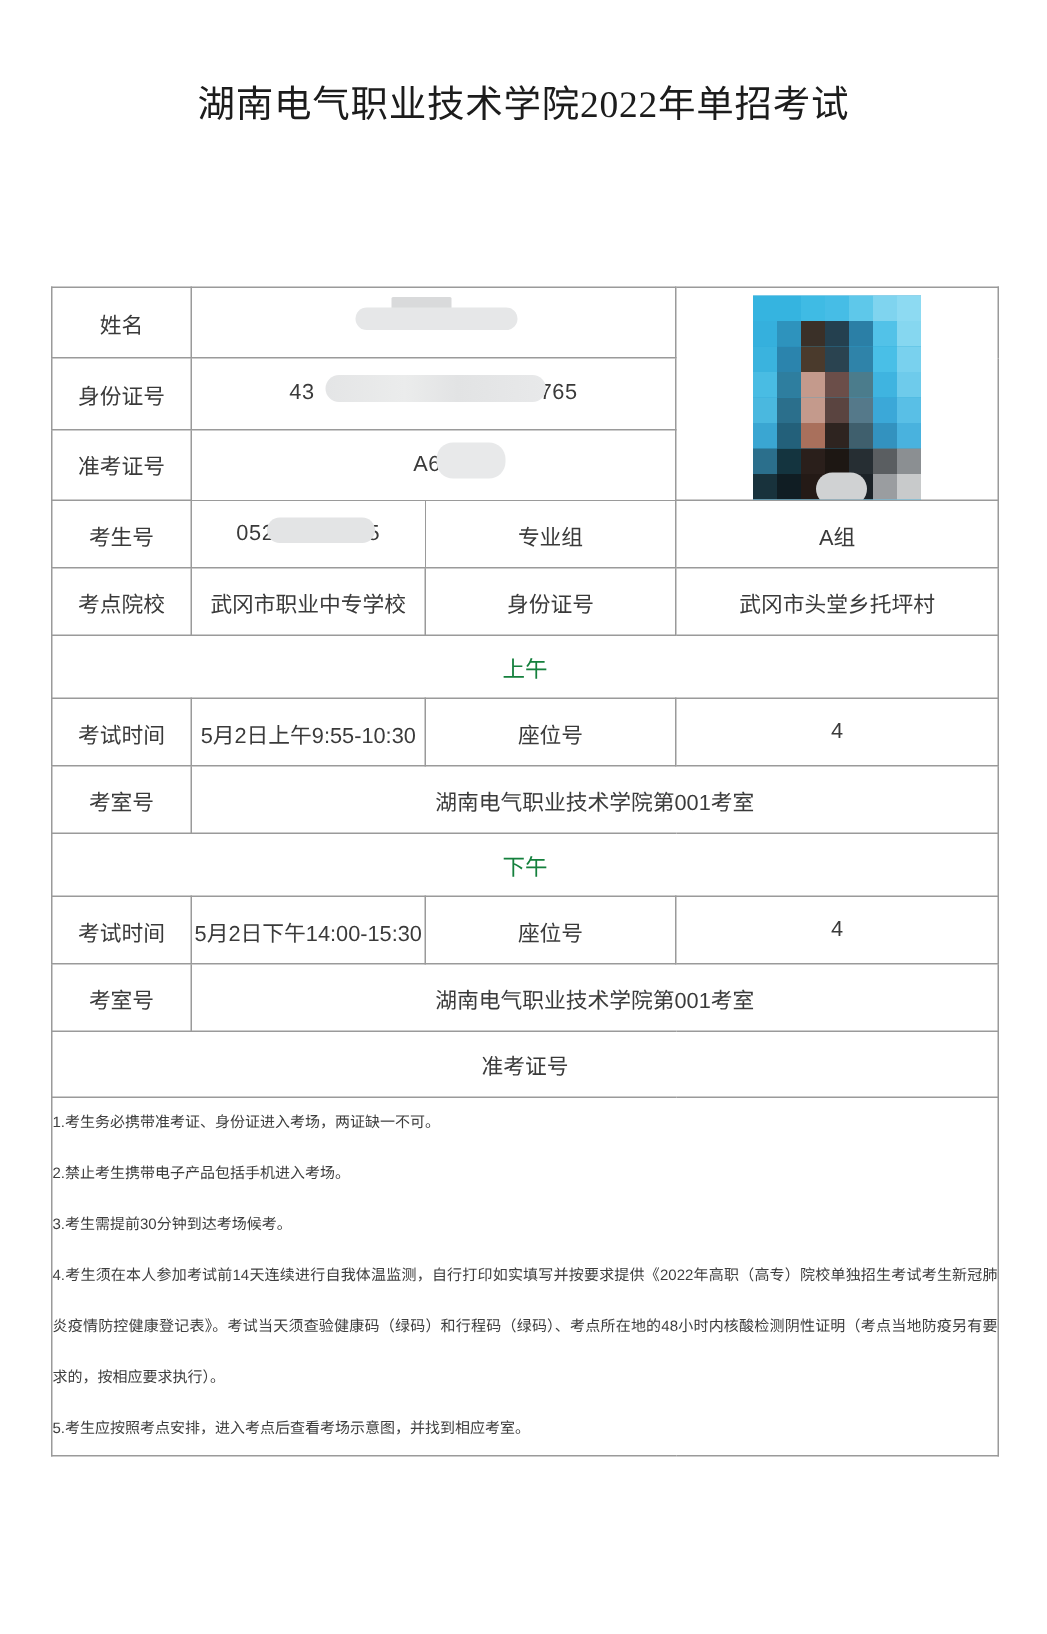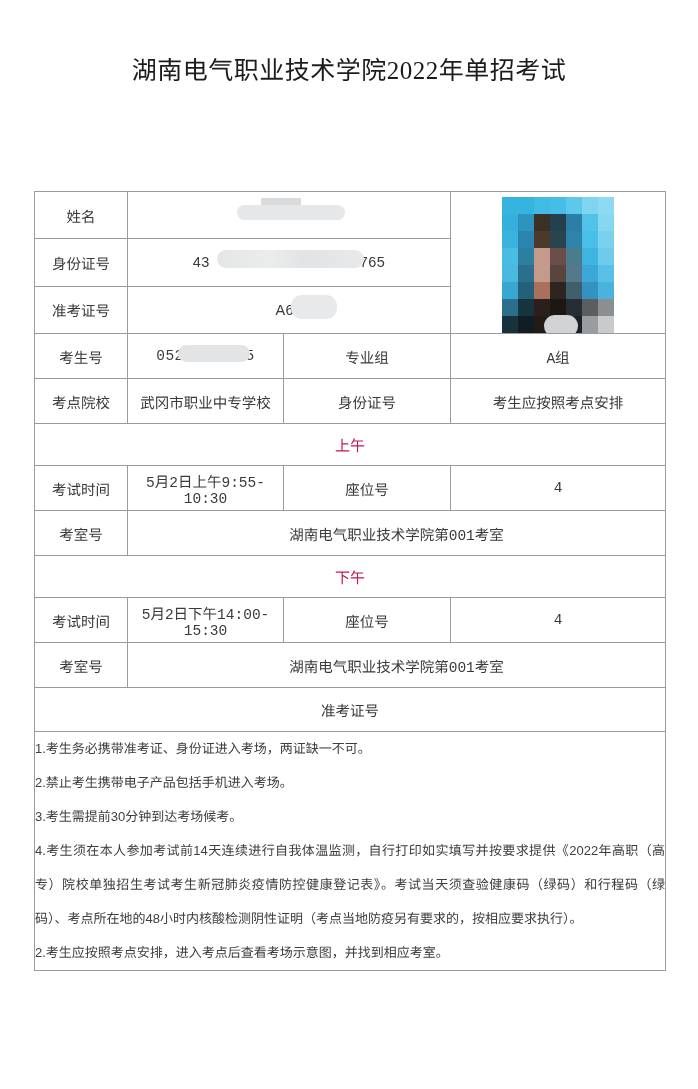--- a/index.html
+++ b/index.html
@@ -54,21 +54,21 @@
     color: #3a3a3a;
     text-align: center;
     vertical-align: middle;
     padding: 0;
     background: #ffffff;
   }
   .lbl {
     width: 93px;
     height: 39px;
   }
-  .row-h44 td { height: 44px; font-family: Liberation Mono, monospace; }
+  .row-h44 td { height: 44px; }
   .row-h43 td { height: 43px; }
 
   .redact-cell {
     position: relative;
   }
   .redact-text {
     position: relative;
     z-index: 1;
     letter-spacing: 0.4px;
   }
@@ -150,41 +150,41 @@
     image-rendering: pixelated;
   }
   .photo .px {
     position: absolute;
   }
 
   
   .section-row td {
     height: 41px;
     font-size: 15px;
-    color: #be185d;
+    color: #15803d;
   }
   .notice-title td {
     height: 43px;
     font-size: 14.5px;
     color: #3a3a3a;
   }
 
   
   .notice-cell {
     padding: 14px 18px 16px 18px;
     text-align: left;
     vertical-align: top;
   }
   .notice-list {
     margin: 0;
     padding: 0;
     list-style: none;
   }
   .notice-item {
-    font-size: 13px;
+    font-size: 10px;
     line-height: 34px;
     color: #3d3d3d;
     text-align: justify;
     text-justify: inter-ideograph;
     margin: 0;
   }
 </style>
 </head>
 <body>
 
@@ -299,21 +299,21 @@
           <span class="blob blob-sno"></span>
         </td>
         <td colspan="2">专业组</td>
         <td>A组</td>
       </tr>
 
       <tr class="row-h44">
         <td class="lbl">考点院校</td>
         <td>武冈市职业中专学校</td>
         <td colspan="2">身份证号</td>
-        <td>考生应按照考点安排</td>
+        <td>武冈市头堂乡托坪村</td>
       </tr>
 
       <tr class="section-row">
         <td colspan="5">上午</td>
       </tr>
       <tr class="row-h44">
         <td class="lbl">考试时间</td>
         <td>5月2日上午9:55-10:30</td>
         <td colspan="2">座位号</td>
         <td>4</td>
@@ -341,20 +341,20 @@
         <td colspan="5">准考证号</td>
       </tr>
 
       <tr>
         <td colspan="5" class="notice-cell">
           <ul class="notice-list" id="notice-list">
               <li class="notice-item">1.考生务必携带准考证、身份证进入考场，两证缺一不可。</li>
               <li class="notice-item">2.禁止考生携带电子产品包括手机进入考场。</li>
               <li class="notice-item">3.考生需提前30分钟到达考场候考。</li>
               <li class="notice-item">4.考生须在本人参加考试前14天连续进行自我体温监测，自行打印如实填写并按要求提供《2022年高职（高专）院校单独招生考试考生新冠肺炎疫情防控健康登记表》。考试当天须查验健康码（绿码）和行程码（绿码）、考点所在地的48小时内核酸检测阴性证明（考点当地防疫另有要求的，按相应要求执行）。</li>
-              <li class="notice-item">2.考生应按照考点安排，进入考点后查看考场示意图，并找到相应考室。</li>
+              <li class="notice-item">5.考生应按照考点安排，进入考点后查看考场示意图，并找到相应考室。</li>
             </ul>
         </td>
       </tr>
 
     </tbody>
   </table>
 </div>
 
 </body></html>

